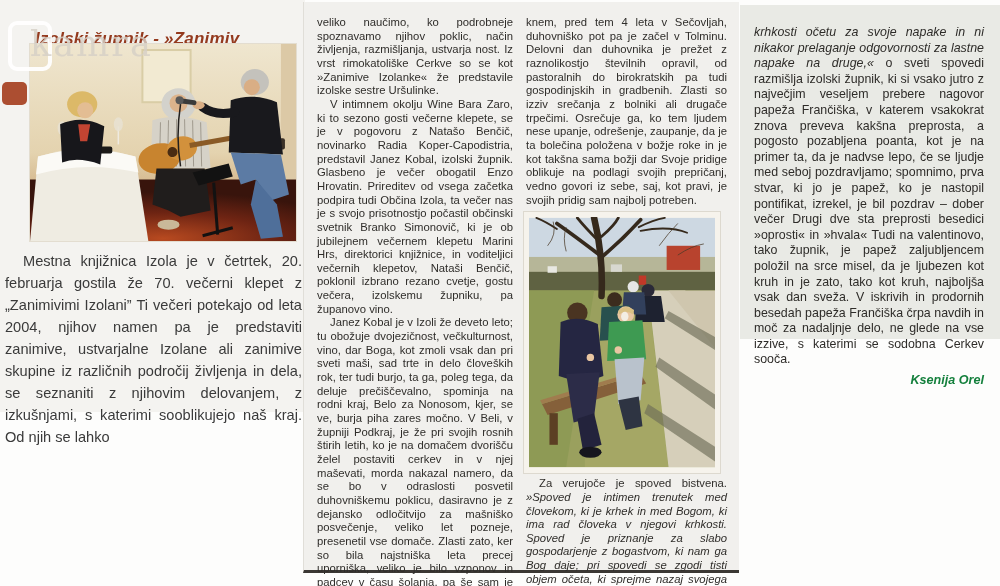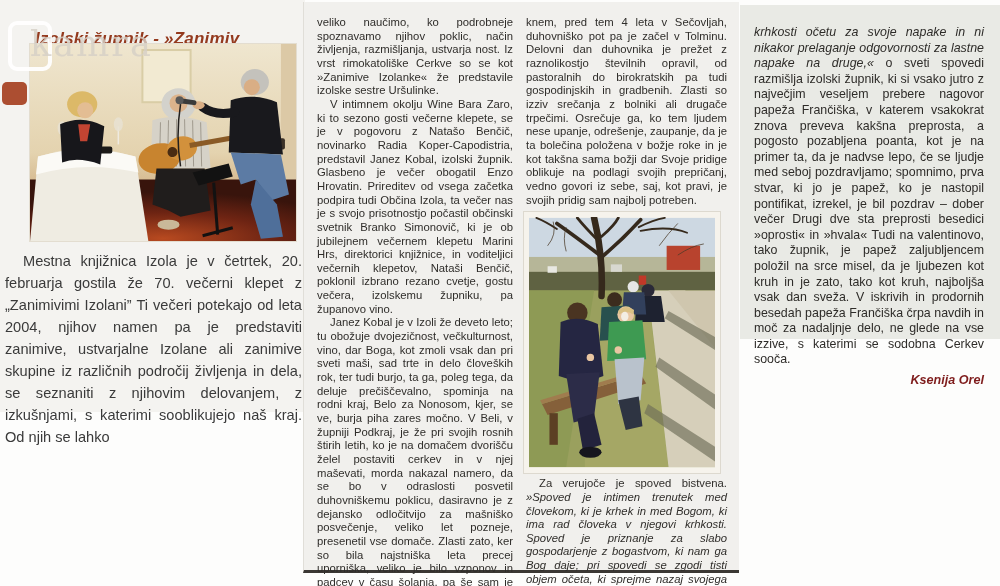--- a/index.html
+++ b/index.html
@@ -38,21 +38,21 @@
   #photo2-frame{margin:4px 0 3px -3px;width:198px;height:263px;background:#f6f3ec;
                 border:1px solid #ddd9cf;box-sizing:border-box;padding:5px;}
   #photo2-frame svg{display:block;width:100%;height:100%;}
   .it{font-style:italic;}
 
   
   #right-box{position:absolute;left:740px;top:5px;width:260px;height:334px;
              background:#e9eae5;box-sizing:border-box;padding:20px 16px 0 14px;
              font-size:12.4px;line-height:15.6px;text-align:justify;color:#2e2c29;}
   #byline{margin-top:5px;text-align:right;font-weight:bold;font-style:italic;
-          font-size:12.6px;color:#7f1d1d;}
+          font-size:12.6px;color:#15803d;}
 
   svg{display:block;}
 </style>
 </head>
 <body>
 
 <div id="page">
 
   <div id="left-strip"></div>
 

